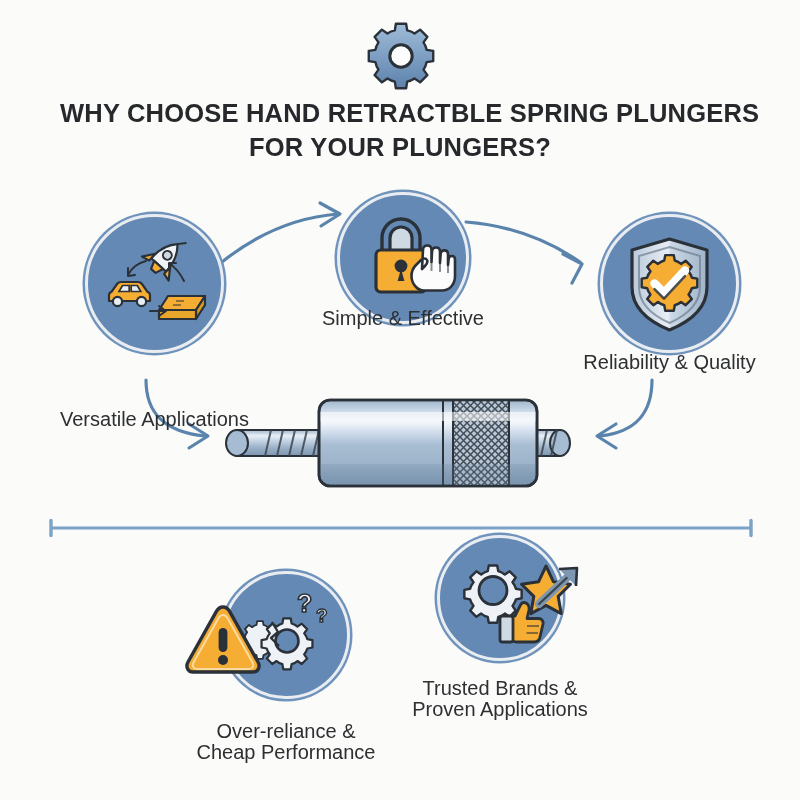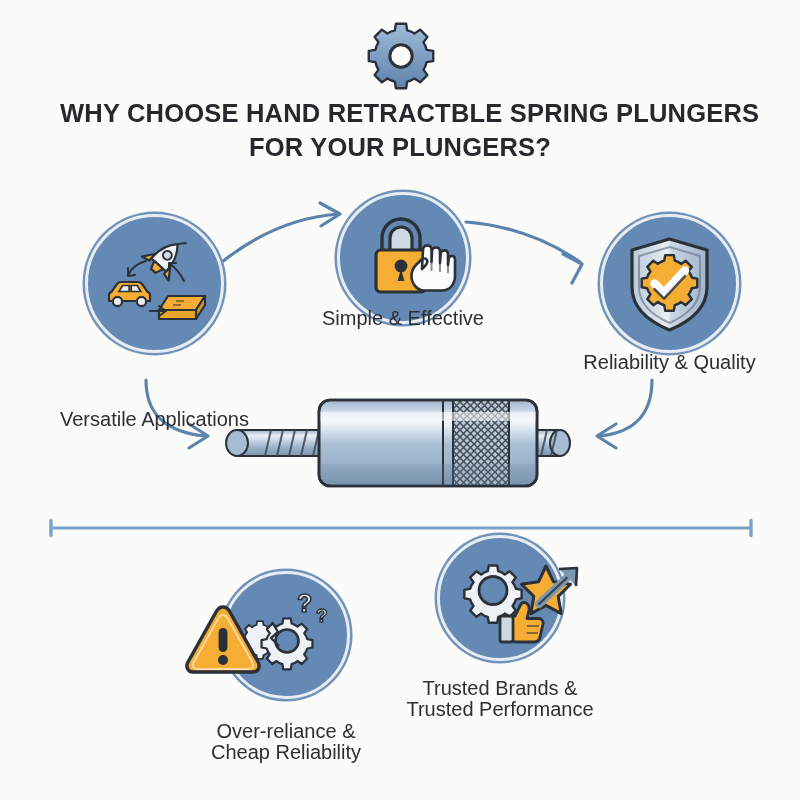--- a/index.html
+++ b/index.html
@@ -386,21 +386,21 @@
         </g>
 
         <g fill="#eef2f7" stroke="#2b3138" stroke-width="2" font-family="Liberation Sans, sans-serif">
           <text x="72" y="38" font-size="25" font-weight="bold" fill="#eef2f7" stroke="#2b3138" stroke-width="1.6">?</text>
           <text x="91" y="48" font-size="19" font-weight="bold" fill="#eef2f7" stroke="#2b3138" stroke-width="1.4">?</text>
         </g>
       </svg>
     </div>
     <div class="caption">
       <span>Over-reliance &amp;</span><br>
-      <span>Cheap Reliability</span>
+      <span>Cheap Performance</span>
     </div>
   </div>
 
   <div class="badge-overlay" id="warn-badge">
     <svg viewBox="0 0 86 80" width="86" height="80" aria-hidden="true">
       <path d="M 43,7 C 46,7 48,8.6 49.6,11.4 L 78,62 C 80.5,66.6 78.4,72 73,72 L 13,72
                C 7.6,72 5.5,66.6 8,62 L 36.4,11.4 C 38,8.6 40,7 43,7 Z" fill="#f5ad33" stroke="#2b3138" stroke-width="3.4" stroke-linejoin="round"></path>
       <path d="M 43,15 C 45,15 46.3,16.1 47.4,18 L 72.5,62.5 C 74.2,65.6 72.8,69 69,69 L 17,69
                C 13.2,69 11.8,65.6 13.5,62.5 L 38.6,18 C 39.7,16.1 41,15 43,15 Z" fill="none" stroke="#ffffff" stroke-width="2" opacity="0.55"></path>
       <rect x="38.6" y="28" width="8.8" height="24" rx="4.4" fill="#2b3138"></rect>
@@ -428,21 +428,21 @@
           <path d="M 2,4 L 2,26 C 2,28.5 4,30 6.5,30 L 24,30 C 27,30 29.5,28 30,25 L 33,12
                    C 33.6,9 31.6,6.5 28.6,6.5 L 17,6.5 L 19,-2 C 19.7,-6 17.5,-9.5 14,-9.5
                    C 12,-9.5 11,-8.4 10.3,-6.6 L 5,4 Z" fill="#f5ad33" stroke="#2b3138" stroke-width="2.8" stroke-linejoin="round"></path>
           <rect x="-10" y="4" width="13" height="26" rx="2.6" fill="#cfd9e4" stroke="#2b3138" stroke-width="2.8"></rect>
           <path d="M 17,14 L 29,14 M 16.5,21 L 28,21" stroke="#2b3138" stroke-width="1.9" opacity="0.55"></path>
         </g>
       </svg>
     </div>
     <div class="caption">
       <span>Trusted Brands &amp;</span><br>
-      <span>Trusted Performance</span>
+      <span>Proven Applications</span>
     </div>
   </div>
 
   <div class="badge-overlay" id="star-badge">
     <svg viewBox="0 0 74 72" width="74" height="72" aria-hidden="true">
       <path d="M 31,8 L 38.5,23.8 L 55.5,26.2 L 43.2,38.4 L 46.2,55.6 L 31,47.4
                L 15.8,55.6 L 18.8,38.4 L 6.5,26.2 L 23.5,23.8 Z" fill="#f5ad33" stroke="#2b3138" stroke-width="3" stroke-linejoin="round"></path>
       <path d="M 24,46 L 58,14" fill="none" stroke="#7e97b1" stroke-width="8" stroke-linecap="round"></path>
       <path d="M 24,46 L 58,14" fill="none" stroke="#2b3138" stroke-width="2.4" stroke-linecap="round" opacity="0.8"></path>
       <path d="M 44,11 L 62,10 L 61,28" fill="#7e97b1" stroke="#2b3138" stroke-width="2.6" stroke-linejoin="round"></path>

